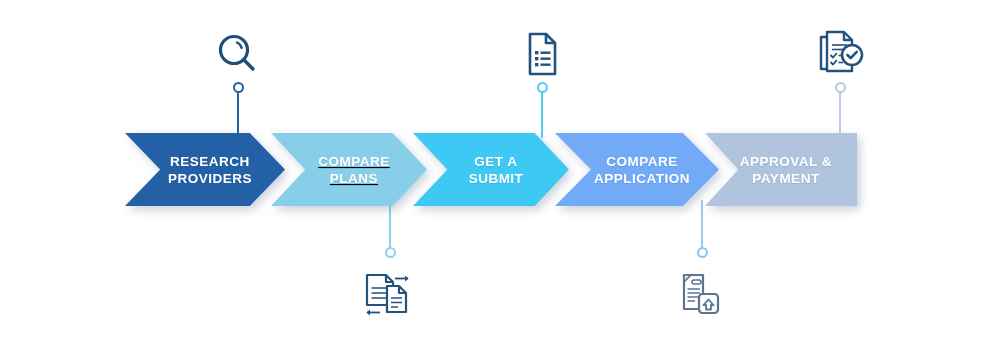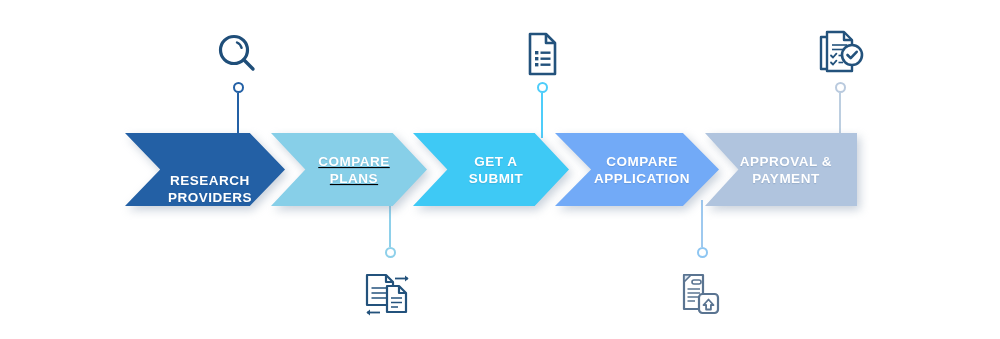--- a/index.html
+++ b/index.html
@@ -200,21 +200,21 @@
       <line x1="27.5" y1="28.5" x2="34" y2="28.5" stroke="#23527c" stroke-width="1.6"></line>
       <path d="M20 35.5 l2 2 l3.4 -3.8" fill="none" stroke="#23527c" stroke-width="1.8" stroke-linecap="round" stroke-linejoin="round"></path>
       <line x1="27.5" y1="35.5" x2="32" y2="35.5" stroke="#23527c" stroke-width="1.6"></line>
       <circle cx="41" cy="28" r="10" fill="#ffffff" stroke="#23527c" stroke-width="2.6"></circle>
       <path d="M36.5 28 l3.2 3.2 l6 -6.4" fill="none" stroke="#23527c" stroke-width="2.6" stroke-linecap="round" stroke-linejoin="round"></path>
     </svg>
   </div>
 
   <div class="band">
 
-    <div class="step" style="width:160px; margin-right:4px;align-items:flex-end;">
+    <div class="step" style="width:160px; margin-right:4px;">
       <div class="shape">
         <div class="fill" style="background:#2360a5;
                     clip-path: polygon(0 0, 78% 0, 100% 50%, 78% 100%, 0 100%, 22% 50%);"></div>
       </div>
       <div class="step-label">RESEARCH
 PROVIDERS</div>
     </div>
 
     <div class="step" style="width:156px; margin-left:-18px; margin-right:4px;text-decoration:underline;">
       <div class="shape">

